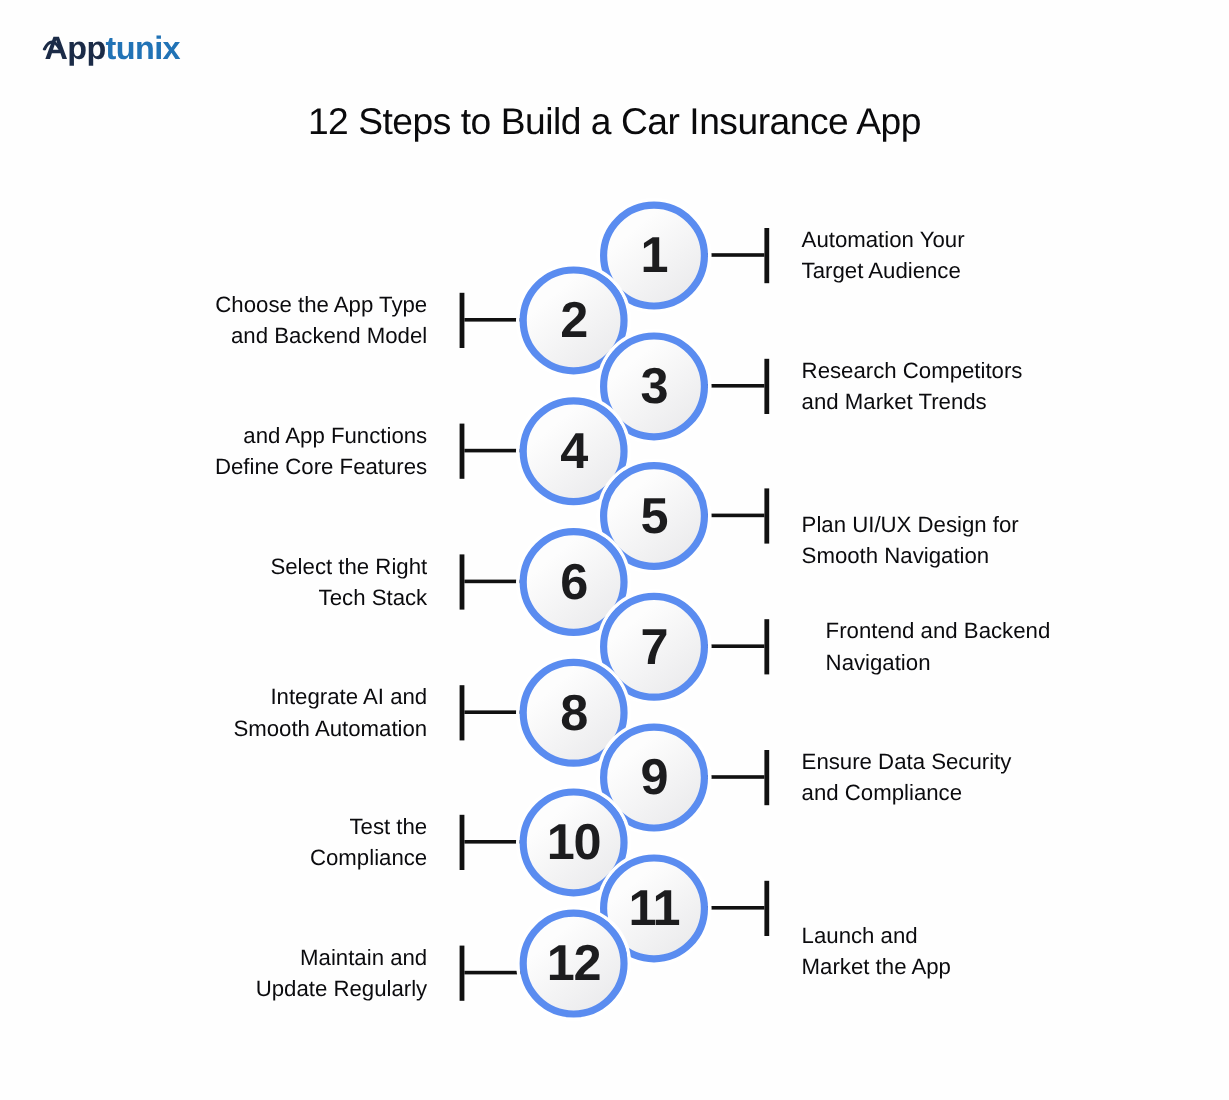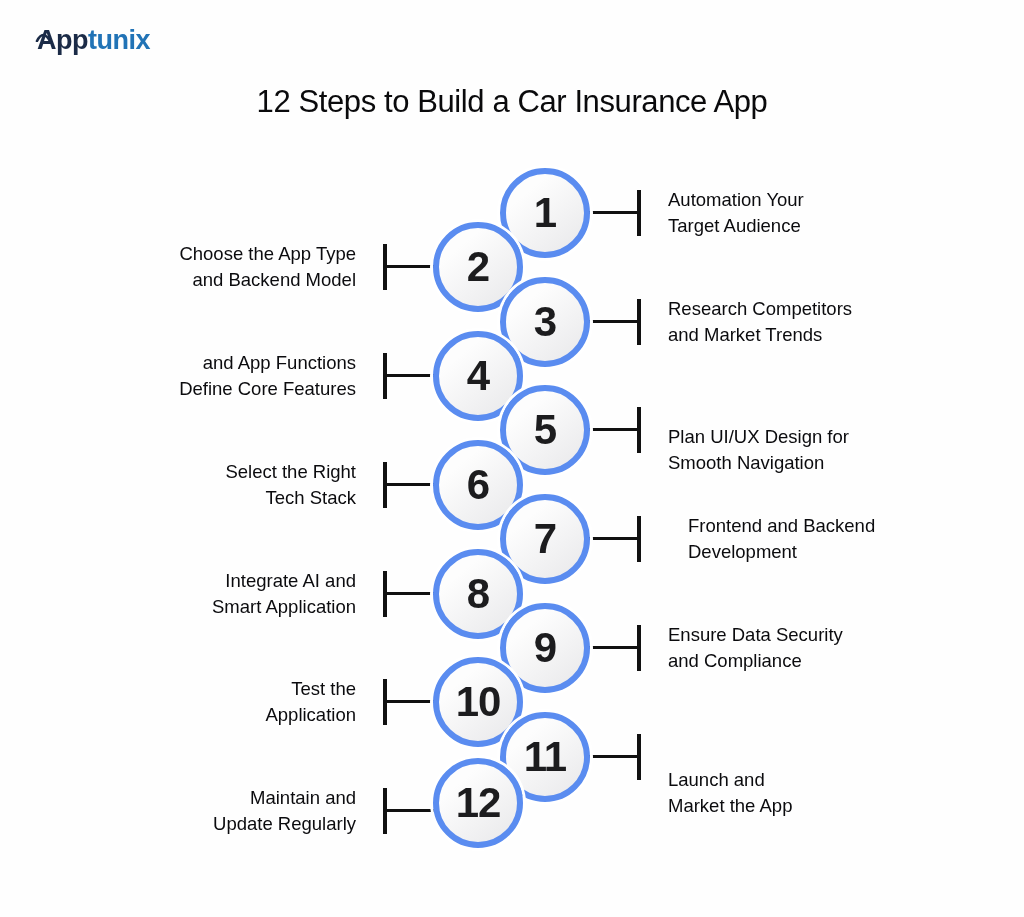--- a/index.html
+++ b/index.html
@@ -141,48 +141,48 @@
         <div>Select the Right</div>
         <div>Tech Stack</div>
       </div>
       <div class="connector-line" style="background: rgb(17, 17, 17); top: 537px; left: 588px; width: 49px;"></div>
       <div class="connector-tick" style="background: rgb(17, 17, 17); top: 516px; left: 637px;"></div>
       <div class="step-circle" style="left: 500px; top: 494px; border: 6px solid rgb(90, 140, 240); z-index: 8;">
         <span class="step-number">7</span>
       </div>
       <div class="step-label right" style="top: 513px; left: 688px;">
         <div>Frontend and Backend</div>
-        <div>Development</div>
+        <div>Navigation</div>
       </div>
       <div class="connector-line" style="background: rgb(17, 17, 17); top: 592px; left: 387px; width: 47px;"></div>
       <div class="connector-tick" style="background: rgb(17, 17, 17); top: 571px; left: 383px;"></div>
       <div class="step-circle" style="left: 433px; top: 549px; border: 6px solid rgb(90, 140, 240); z-index: 9;">
         <span class="step-number">8</span>
       </div>
       <div class="step-label left" style="top: 568px; right: 668px;">
         <div>Integrate AI and</div>
-        <div>Smart Application</div>
+        <div>Smooth Automation</div>
       </div>
       <div class="connector-line" style="background: rgb(17, 17, 17); top: 646px; left: 588px; width: 49px;"></div>
       <div class="connector-tick" style="background: rgb(17, 17, 17); top: 625px; left: 637px;"></div>
       <div class="step-circle" style="left: 500px; top: 603px; border: 6px solid rgb(90, 140, 240); z-index: 10;">
         <span class="step-number">9</span>
       </div>
       <div class="step-label right" style="top: 622px; left: 668px;">
         <div>Ensure Data Security</div>
         <div>and Compliance</div>
       </div>
       <div class="connector-line" style="background: rgb(17, 17, 17); top: 700px; left: 387px; width: 47px;"></div>
       <div class="connector-tick" style="background: rgb(17, 17, 17); top: 679px; left: 383px;"></div>
       <div class="step-circle" style="left: 433px; top: 657px; border: 6px solid rgb(90, 140, 240); z-index: 11;">
         <span class="step-number">10</span>
       </div>
       <div class="step-label left" style="top: 676px; right: 668px;">
         <div>Test the</div>
-        <div>Application</div>
+        <div>Compliance</div>
       </div>
       <div class="connector-line" style="background: rgb(17, 17, 17); top: 755px; left: 588px; width: 49px;"></div>
       <div class="connector-tick" style="background: rgb(17, 17, 17); top: 734px; left: 637px;"></div>
       <div class="step-circle" style="left: 500px; top: 712px; border: 6px solid rgb(90, 140, 240); z-index: 12;">
         <span class="step-number">11</span>
       </div>
       <div class="step-label right" style="top: 767px; left: 668px;">
         <div>Launch and</div>
         <div>Market the App</div>
       </div>

